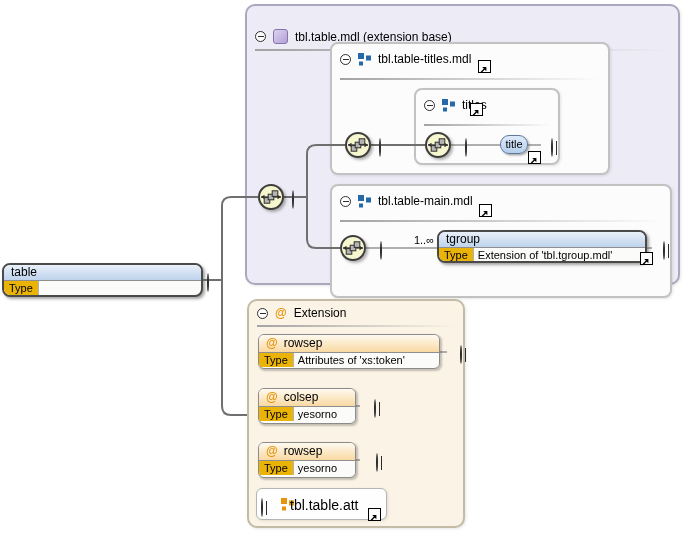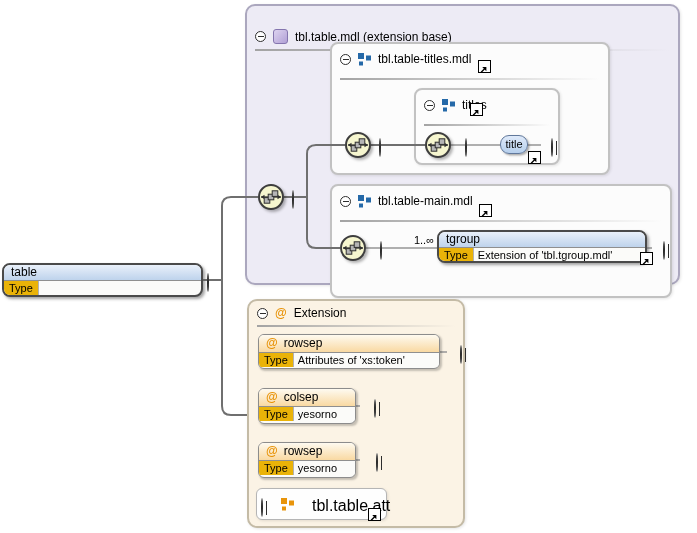--- a/index.html
+++ b/index.html
@@ -236,21 +236,21 @@
       <span class="tval">yesorno</span>
     </div>
   </div>
 
   
   <div class="abs cont" style="left:256px;top:488px;width:131px;height:32px;border-radius:6px;border-width:1.5px;border-color:#b5b5b5;background:#fefefe;">
     <span class="pm plus abs" style="left:4px;top:10px;"></span>
     <svg class="gicon abs" style="left:24px;top:9px;" viewBox="0 0 13 13">
         <use href="#grp-glyph" fill="#e8940a"></use>
       </svg>
-    <span class="abs" style="left:55px;top:8px;font-size:16px;white-space:nowrap;">tbl.table.att</span>
+    <span class="abs" style="left:33px;top:8px;font-size:14px;white-space:nowrap;">tbl.table.att</span>
   </div>
 
   
   <div class="abs lnk" style="left:478px;top:60px;">
     <svg width="10" height="10" viewBox="0 0 13 13">
         <use href="#lnk-glyph"></use>
       </svg></div>
   <div class="abs lnk" style="left:470px;top:103px;">
     <svg width="10" height="10" viewBox="0 0 13 13">
         <use href="#lnk-glyph"></use>

